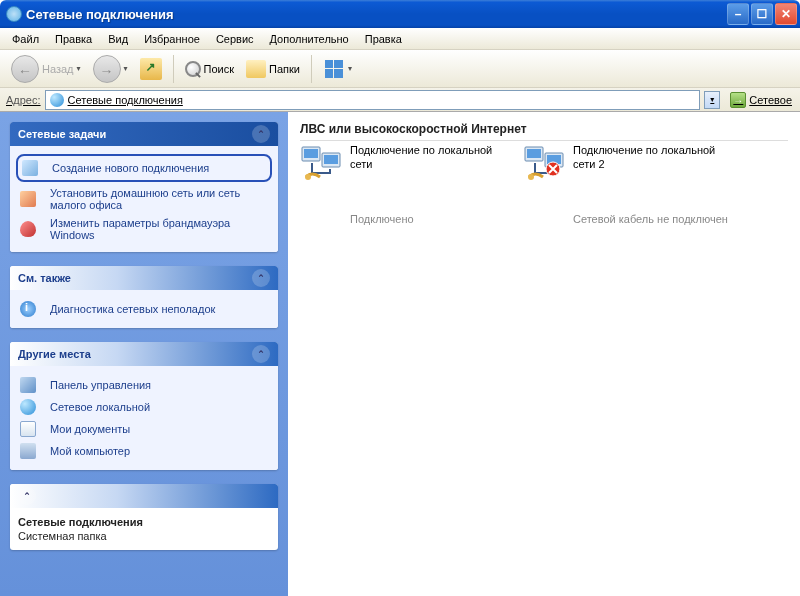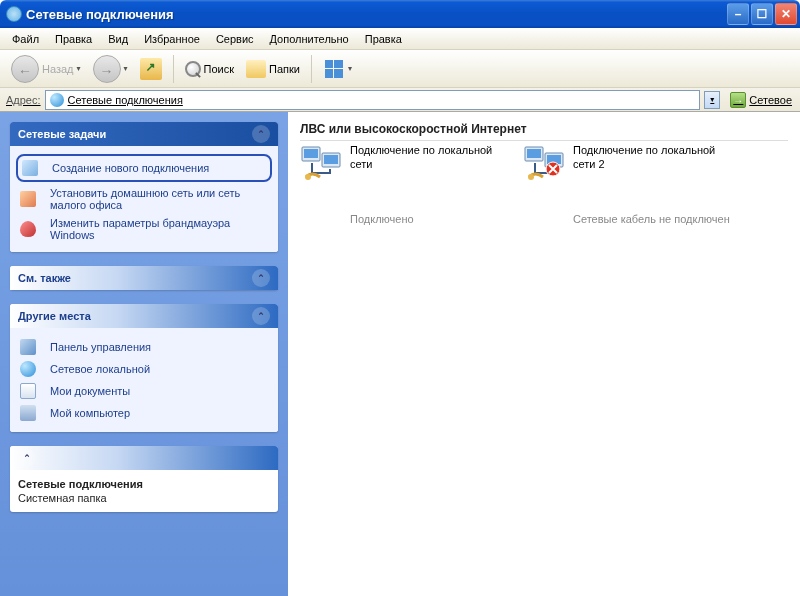--- a/index.html
+++ b/index.html
@@ -175,20 +175,26 @@
           <div class="task-icon icon-shield"></div>
           <span>Изменить параметры брандмауэра Windows</span>
         </div>
       </div>
     </div>
 
     <div class="panel">
       <div class="panel-header">
         <span class="panel-header-text">См. также</span>
         <span class="chev">⌃</span>
+      </div>
+      <div class="panel-body">
+        <div class="task-item">
+          <div class="task-icon icon-info"></div>
+          <span>Диагностика сетевых неполадок</span>
+        </div>
       </div>
     </div>
 
     <div class="panel">
       <div class="panel-header">
         <span class="panel-header-text">Другие места</span>
         <span class="chev">⌃</span>
       </div>
       <div class="panel-body">
         <div class="task-item">
@@ -247,18 +253,18 @@
               <rect x="22" y="10" width="18" height="14" rx="1" fill="#dce8f4" stroke="#6b8cb0"></rect>
               <rect x="24" y="12" width="14" height="9" fill="#5a9de0"></rect>
               <path d="M12 20 L12 30 L30 30 L30 26" stroke="#3a5a8a" stroke-width="2" fill="none"></path>
               <path d="M6 34 Q12 28 20 34" stroke="#d8a030" stroke-width="3" fill="none"></path>
               <circle cx="8" cy="34" r="3" fill="#e8b850"></circle>
               <circle cx="30" cy="26" r="7" fill="#e03020" stroke="#fff" stroke-width="1"></circle>
               <path d="M26 22 L34 30 M34 22 L26 30" stroke="#fff" stroke-width="2"></path>
             </svg></div>
           <div class="conn-text">
             <div class="conn-title">Подключение по локальной сети 2</div>
-            <div class="conn-status">Сетевые кабель не подключен</div>
+            <div class="conn-status">Сетевой кабель не подключен</div>
           </div>
         </div>
       </div>
   </div>
 </div>
 
 </body></html>

